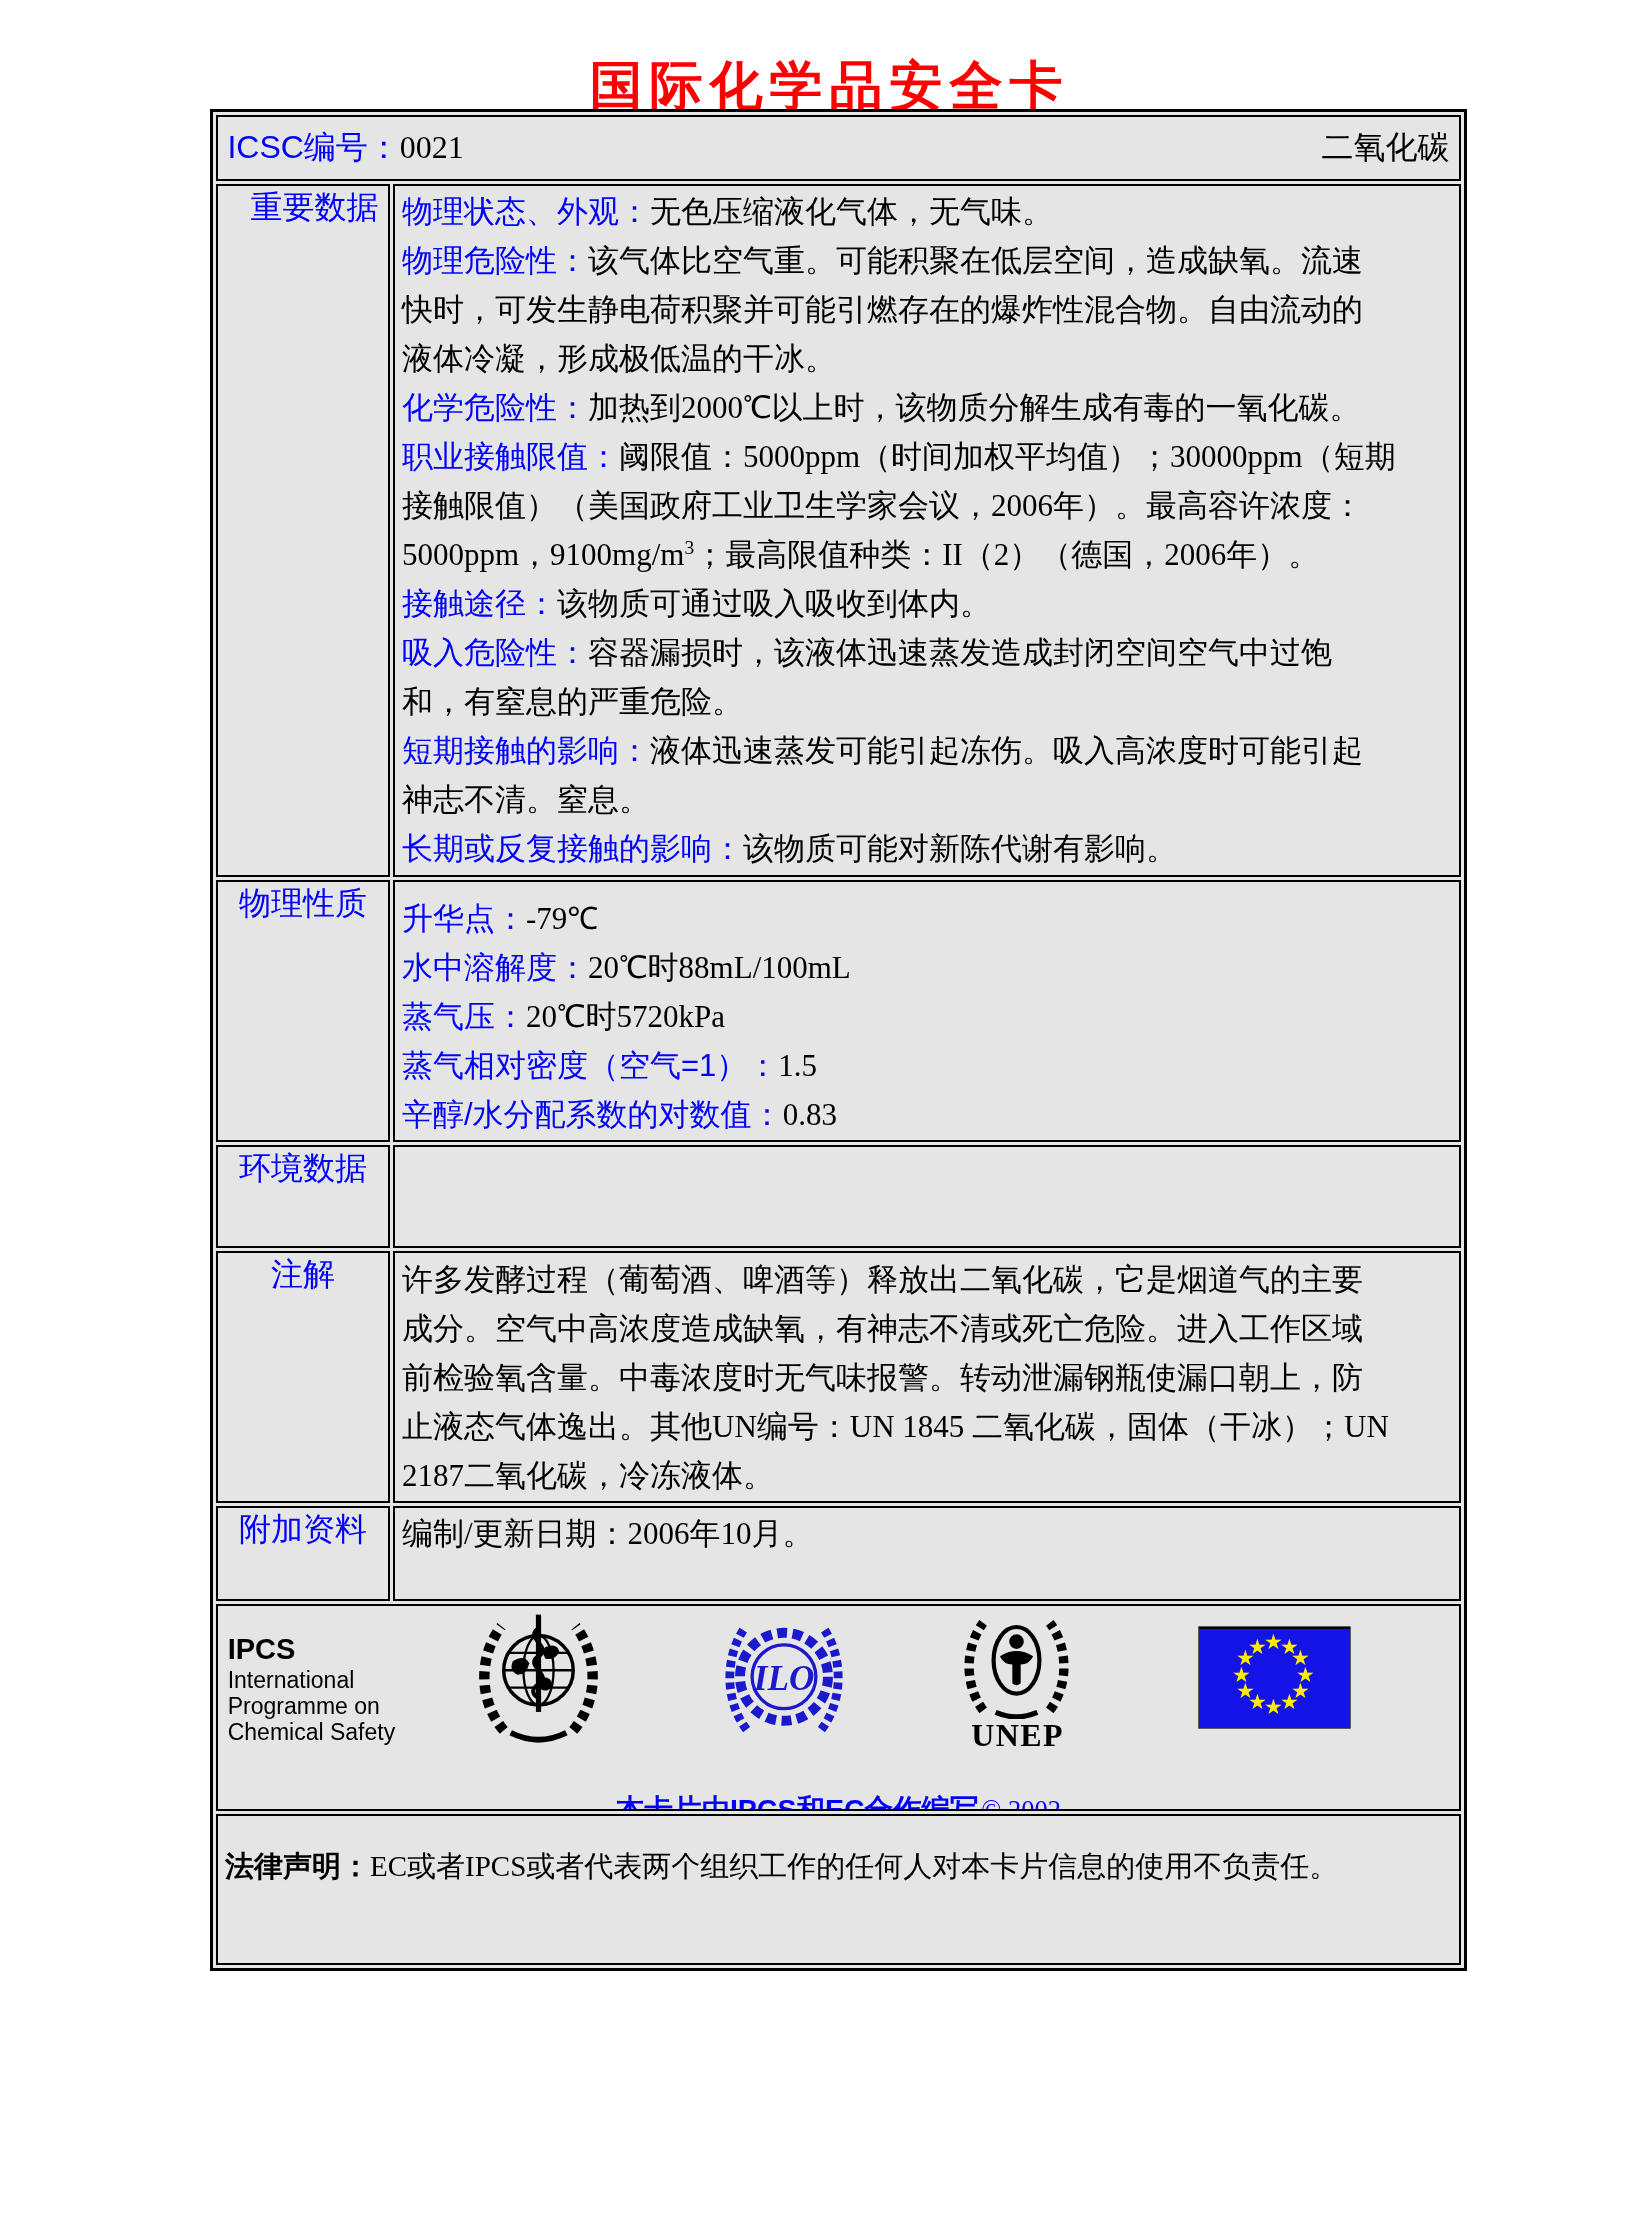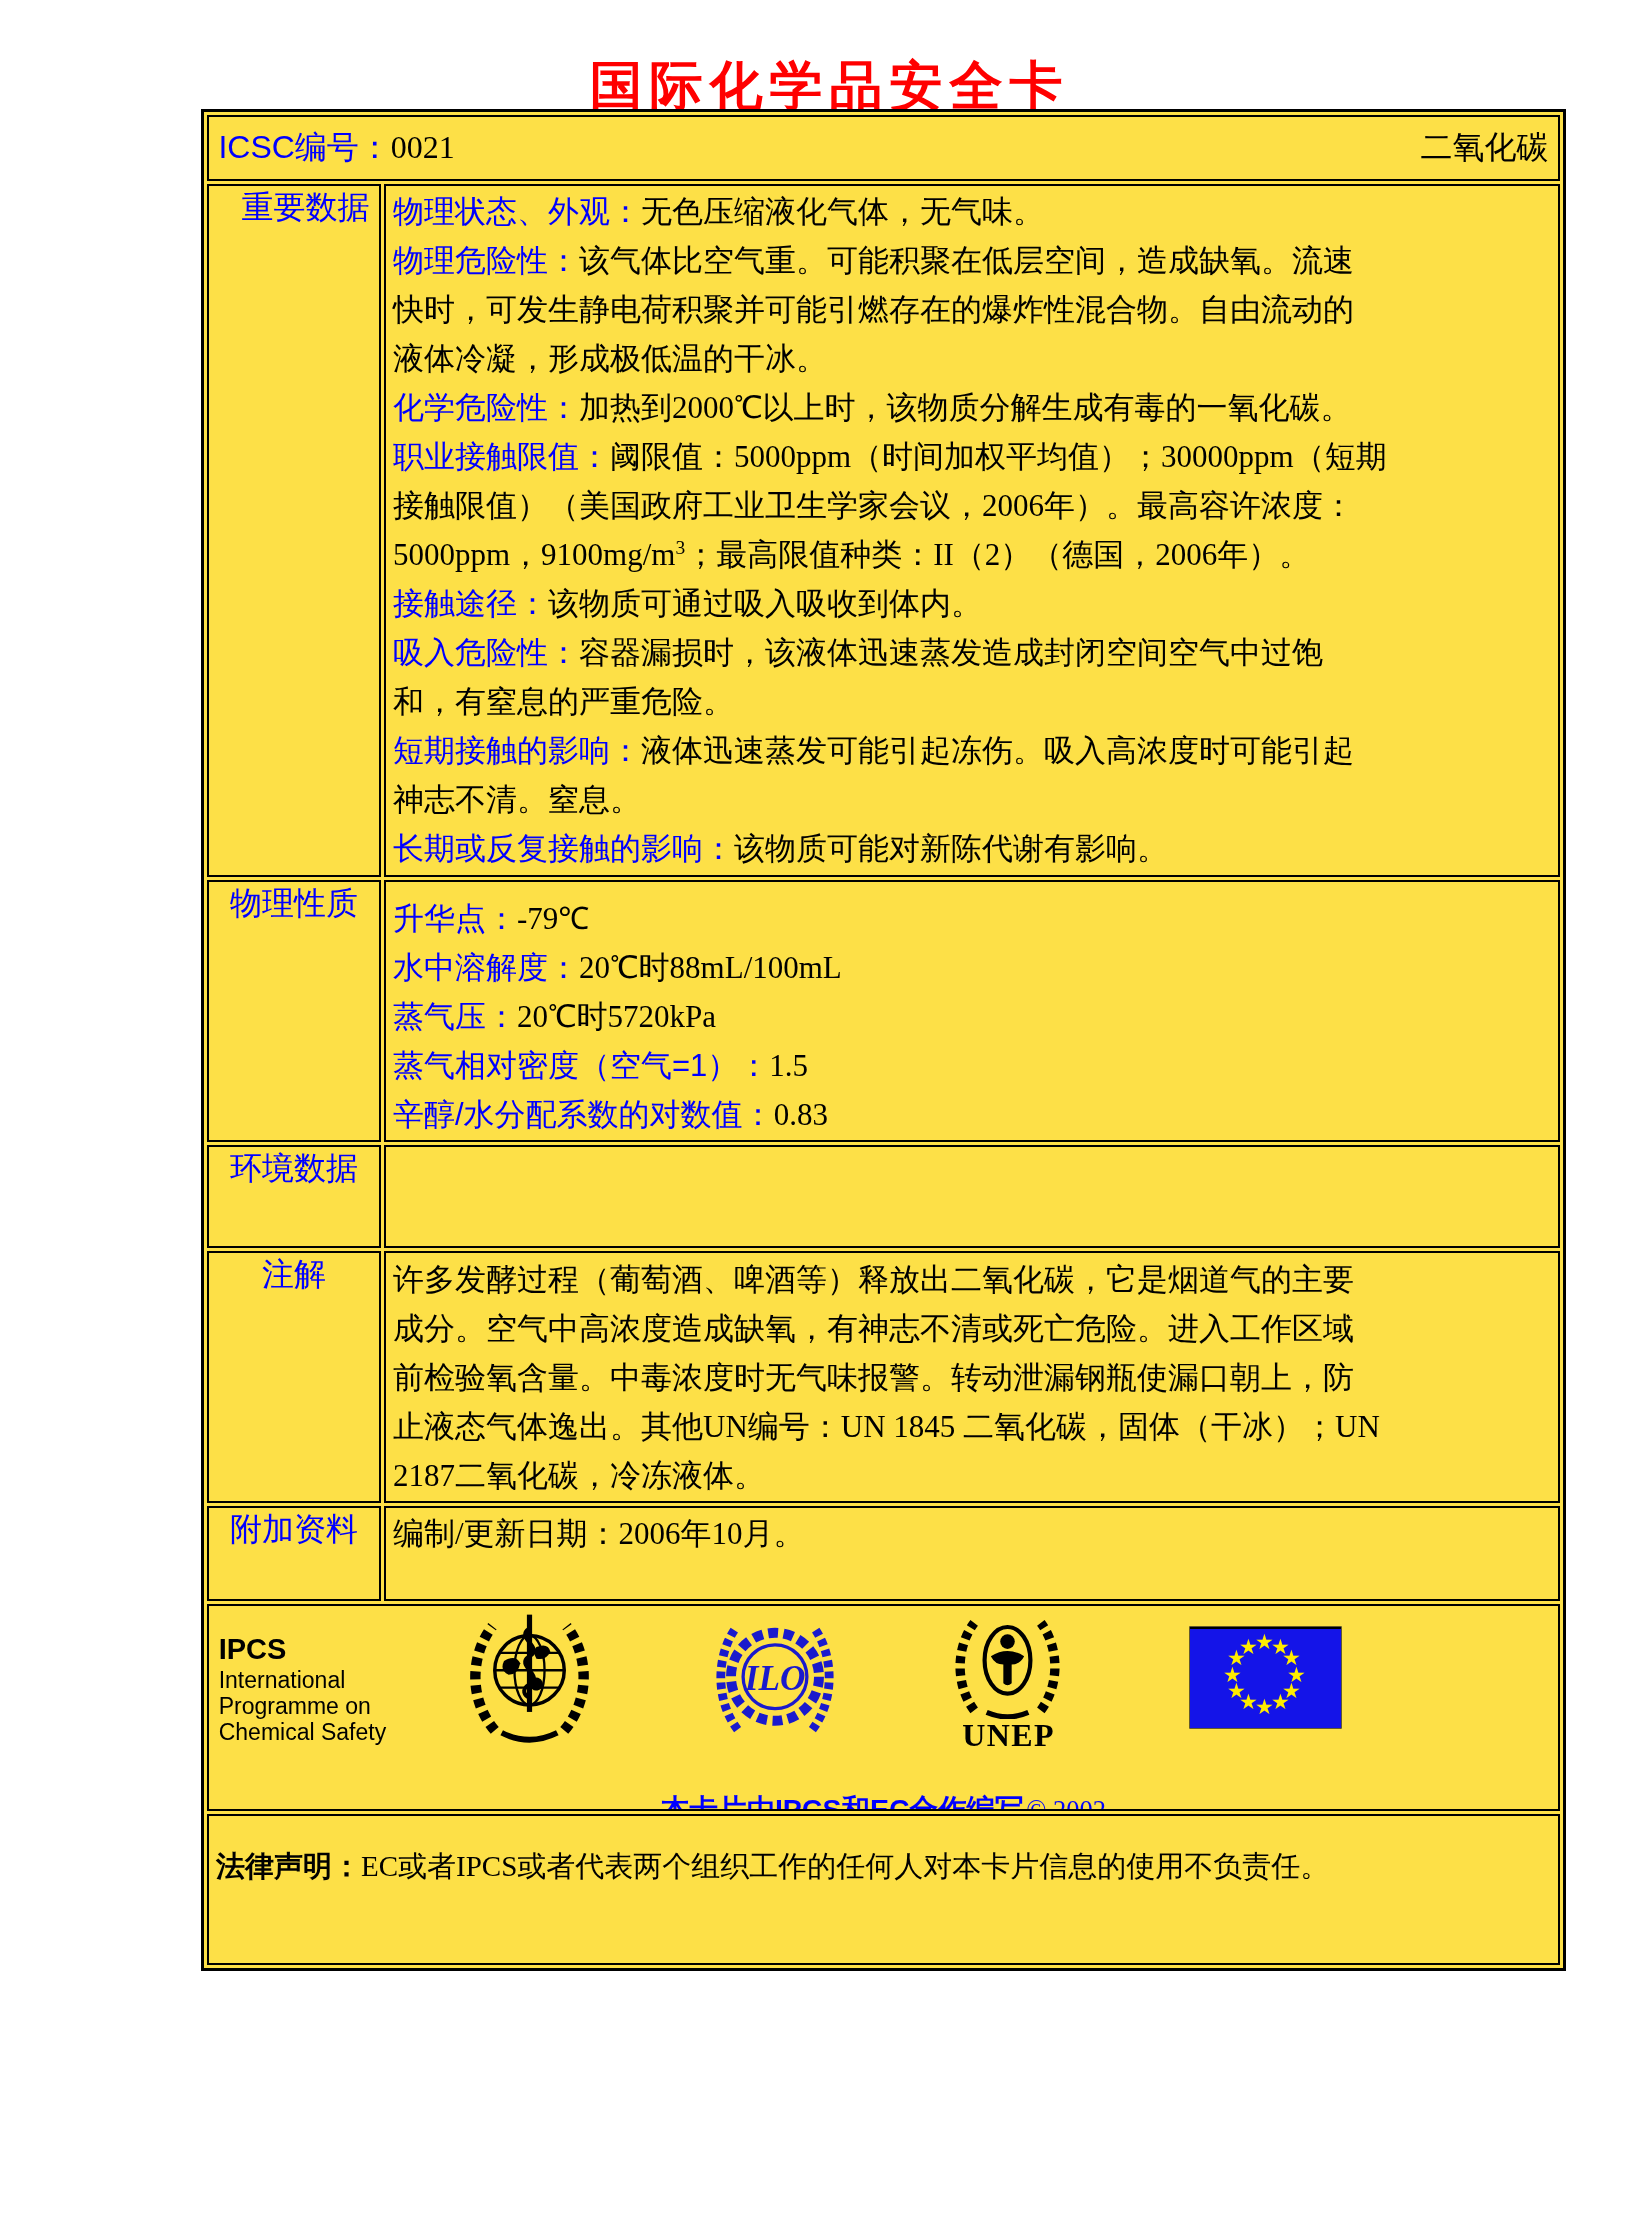--- a/index.html
+++ b/index.html
@@ -12,23 +12,23 @@
     font-family:"Liberation Serif",serif;color:var(--ink);
     -webkit-font-smoothing:antialiased;
   }
   .page-title{
     position:absolute;left:201px;top:50px;width:1257px;
     text-align:center;font-size:53px;line-height:72px;font-weight:bold;
     color:var(--title-red);letter-spacing:7px;
     font-family:"Liberation Serif",serif;
   }
   table.card{
-    position:absolute;left:201px;top:109px;width:1365px;
+    position:absolute;left:210px;top:109px;width:1257px;
     border:3.5px solid var(--ink);border-collapse:separate;border-spacing:3.5px;
-    table-layout:fixed;background:#fde047;
+    table-layout:fixed;background:#e5e5e5;
   }
   table.card td{border:2.8px solid var(--ink);vertical-align:top;overflow:hidden;}
   td.label-cell{
     color:var(--accent-blue);font-family:"Liberation Sans",sans-serif;
     font-size:32px;text-align:center;vertical-align:middle;line-height:40px;
   }
   td.content-cell{font-size:31px;line-height:49px;padding:1.4px 7px;}
   td.content-cell p{margin:0;white-space:pre-wrap;}
   .blab{color:var(--accent-blue);font-family:"Liberation Sans",sans-serif;}
   td.content-cell sup{font-size:19.5px;line-height:0;}

